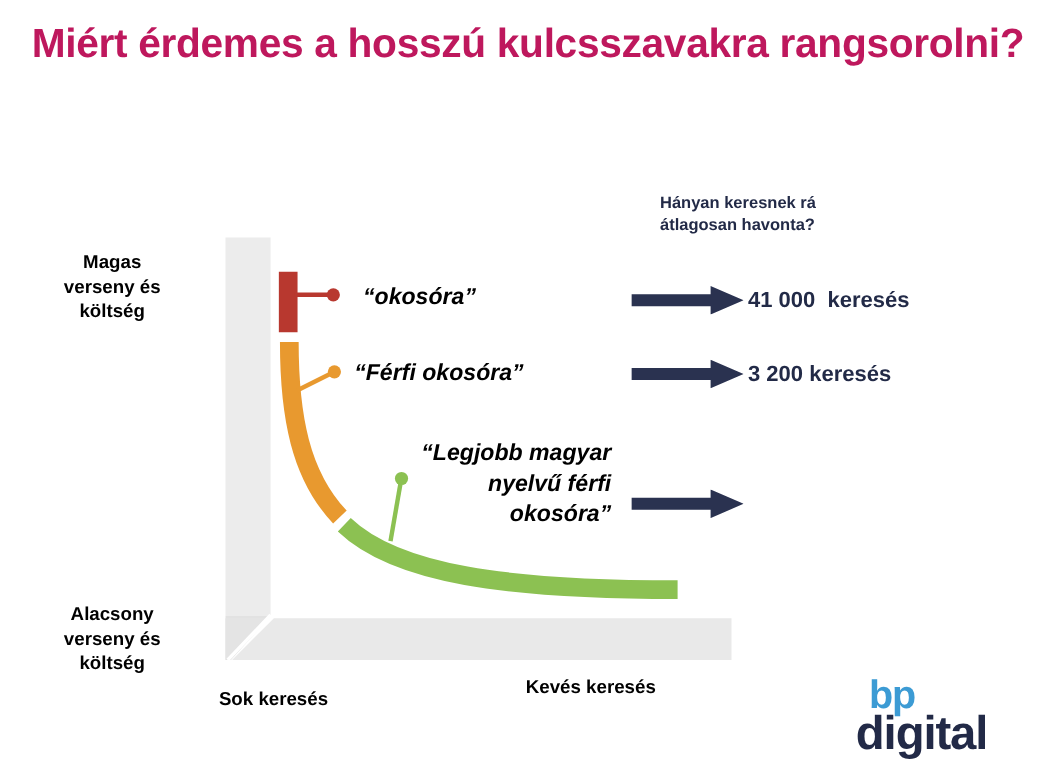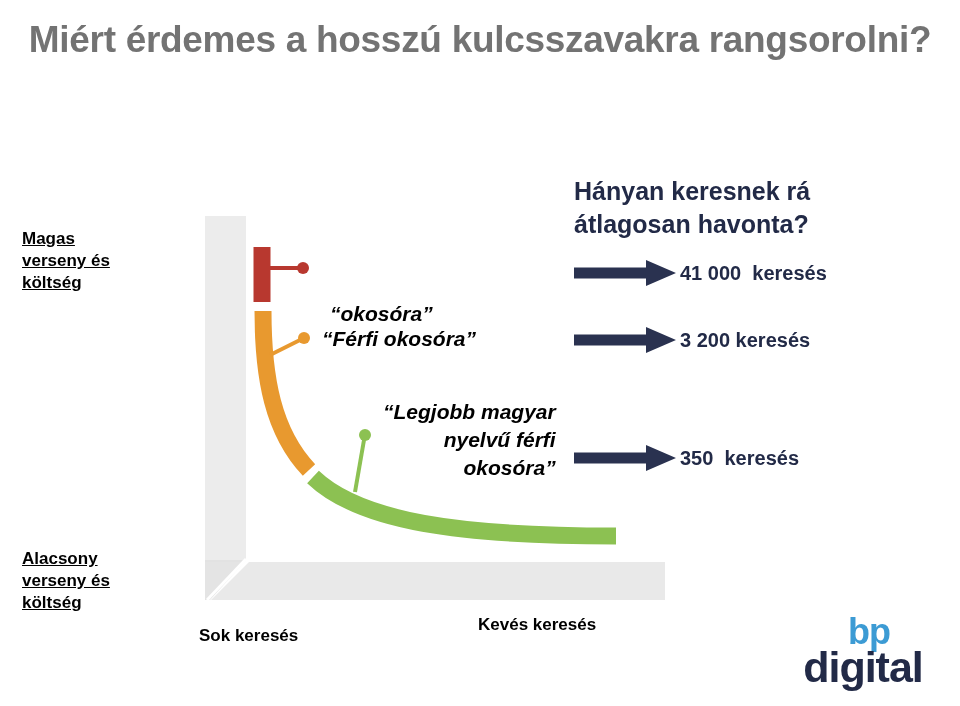--- a/index.html
+++ b/index.html
@@ -14,45 +14,44 @@
     font-family: "Liberation Sans", sans-serif;
     -webkit-font-smoothing: antialiased;
   }
 
   
   #title {
     position: absolute;
     left: 0; top: 16px;
     width: 960px;
     text-align: center;
-    color: #737373;
+    color: #be185d;
     font-size: 37px;
     font-weight: bold;
     line-height: 1.28;
     letter-spacing: -0.3px;
   }
 
   
   #stage {
     position: absolute;
     left: 0; top: 0;
     width: 960px; height: 706px;
   }
   #stage svg { display: block; }
 
   
   .axis-caption {
     position: absolute;
-    text-align: left;
+    text-align: center;
     color: #000000;
     font-size: 17px;
     font-weight: bold;
     line-height: 1.3;
     width: 160px;
-    text-decoration: underline;
   }
   #cap-high { left: 22px; top: 228px; }
   #cap-low  { left: 22px; top: 508px; }
 
   .axis-bottom {
     position: absolute;
     color: #000000;
     font-size: 17px;
     font-weight: bold;
     white-space: nowrap;
@@ -63,31 +62,31 @@
   
   .curve-label {
     position: absolute;
     color: #000000;
     font-size: 21px;
     font-weight: bold;
     font-style: italic;
     line-height: 1.33;
     white-space: pre-line;
   }
-  #label-1 { left: 330px; top: 256px; margin-top: 44px; }
+  #label-1 { left: 330px; top: 256px; }
   #label-2 { left: 322px; top: 325px; }
   #label-3 { left: 383px; top: 398px; text-align: right; }
 
   
   #vol-header {
     position: absolute;
-    left: 574px; top: 175px;
+    left: 600px; top: 175px;
     width: 330px;
     color: #222a47;
-    font-size: 25px;
+    font-size: 15px;
     font-weight: bold;
     line-height: 1.32;
     white-space: pre-line;
   }
   .vol-row {
     position: absolute;
     left: 574px;
     display: flex;
     align-items: center;
     height: 30px;
@@ -102,21 +101,21 @@
     font-size: 20px;
     font-weight: bold;
     white-space: pre;
   }
 
   
   #logo {
     position: absolute;
     left: 778px; top: 614px;
     width: 170px; height: 84px;
-    text-align: center;
+    text-align: left;
     line-height: 1;
   }
   #logo-bp {
     font-size: 36px; font-weight: bold;
     color: #3c9bd4;
     letter-spacing: -1px;
     display: block;
     margin-left: 12px;
   }
   #logo-digital {
@@ -197,19 +196,18 @@
   <svg class="vol-arrow" viewBox="0 0 102 26">
     <polygon points="0,7.5 72,7.5 72,0 102,13 72,26 72,18.5 0,18.5" fill="#2a3250"></polygon>
   </svg>
   <span class="vol-text">3 200 keresés</span>
 </div>
 
 <div class="vol-row" id="vol-row-3">
   <svg class="vol-arrow" viewBox="0 0 102 26">
     <polygon points="0,7.5 72,7.5 72,0 102,13 72,26 72,18.5 0,18.5" fill="#2a3250"></polygon>
   </svg>
-  <span class="vol-text">350  keresés</span>
 </div>
 
 <div id="logo">
   <span id="logo-bp">bp</span>
   <span id="logo-digital">digital</span>
 </div>
 
 </body></html>

